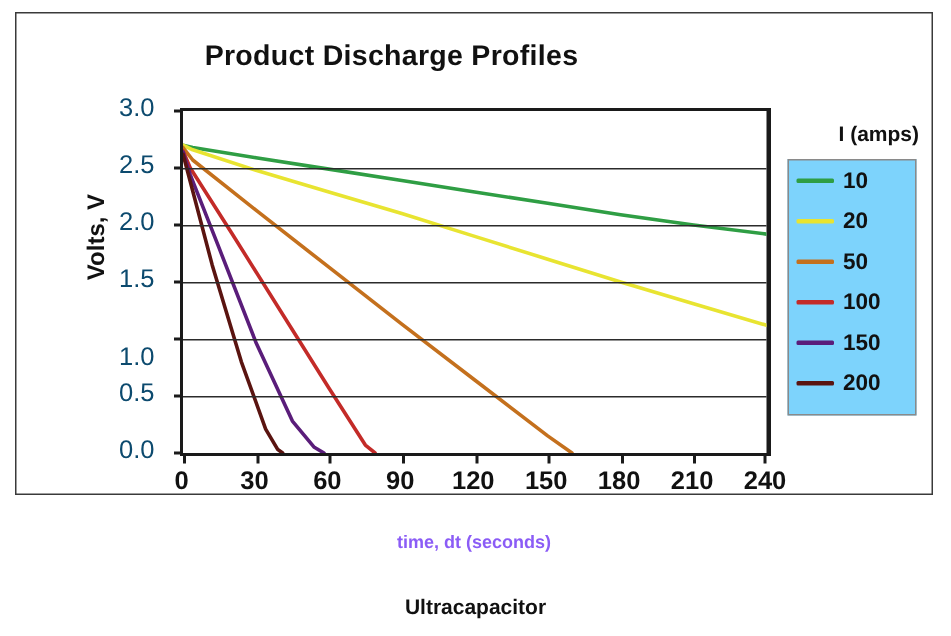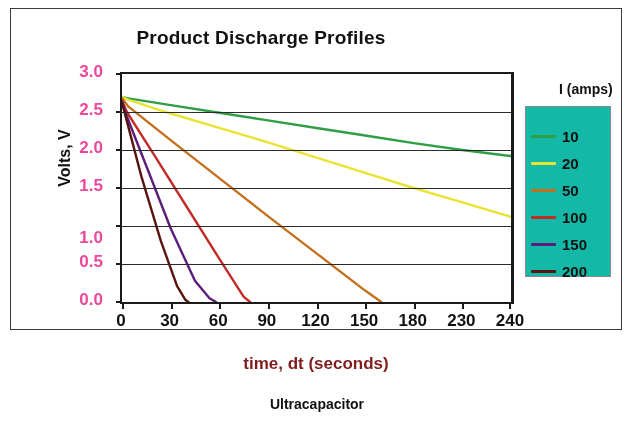--- a/index.html
+++ b/index.html
@@ -29,51 +29,51 @@
   }
   .gridline{
     position:absolute;left:0;width:100%;height:1px;background:#2b2b2b;
   }
   .plot-svg{position:absolute;left:0;top:0;width:389px;height:228px;display:block;}
 
   
   .y-ticklabels{position:absolute;left:44px;top:63px;width:58px;height:228px;}
   .y-ticklabels span{
     position:absolute;right:10px;transform:translateY(-50%);
-    font-size:17px;font-weight:bold;color:#ec4899;white-space:nowrap;
+    font-size:17px;font-weight:normal;color:#0c4a6e;white-space:nowrap;
   }
   .y-tickmark{position:absolute;left:-6px;width:6px;height:2px;background:#1a1a1a;}
   .y-axis-title{
     position:absolute;left:-6px;top:140px;
     font-size:16px;font-weight:bold;color:#111;
     transform:rotate(-90deg);transform-origin:center center;
     width:120px;text-align:center;
   }
 
   
   .x-tickmark{position:absolute;top:0;width:2px;height:7px;background:#1a1a1a;}
   .x-ticklabels{position:absolute;left:109px;top:302px;width:392px;height:24px;}
   .x-ticklabels span{
     position:absolute;transform:translateX(-50%);
     font-size:17px;font-weight:bold;color:#111;white-space:nowrap;
   }
   .x-axis-title{
     position:absolute;left:109px;top:345px;width:392px;text-align:center;
-    font-size:17px;font-weight:bold;color:#7f1d1d;
+    font-size:12px;font-weight:bold;color:#8b5cf6;
   }
 
   
   .legend-title{
     position:absolute;left:516px;top:72px;width:100px;
     font-size:14px;font-weight:bold;color:#111;margin-left:32px;
   }
   .legend-box{
     position:absolute;left:514px;top:97px;width:86px;height:171px;
-    border:1px solid #8a8a8a;background:#14b8a6;box-sizing:border-box;
-    padding:16px 0 0 0;
+    border:1px solid #8a8a8a;background:#7dd3fc;box-sizing:border-box;
+    padding:0 0 0 0;
   }
   .legend-item{
     height:27px;display:flex;align-items:center;padding-left:5px;
   }
   .legend-swatch{
     width:25px;height:3px;margin-right:6px;flex:0 0 auto;border-radius:1px;
   }
   .legend-label{font-size:15px;font-weight:bold;color:#111;line-height:1;}
 
   
@@ -136,21 +136,21 @@
       </div>
 
     <div class="x-ticklabels">
         <span style="left: 1px;">0</span>
         <span style="left: 49.625px;">30</span>
         <span style="left: 98.25px;">60</span>
         <span style="left: 146.875px;">90</span>
         <span style="left: 195.5px;">120</span>
         <span style="left: 244.125px;">150</span>
         <span style="left: 292.75px;">180</span>
-        <span style="left: 341.375px;">230</span>
+        <span style="left: 341.375px;">210</span>
         <span style="left: 390px;">240</span>
       </div>
 
     <div class="x-axis-title">time, dt (seconds)</div>
 
     <div class="legend-title">I (amps)</div>
 
     <div class="legend-box">
         <div class="legend-item">
           <span class="legend-swatch" style="background: rgb(47, 158, 68);"></span>

